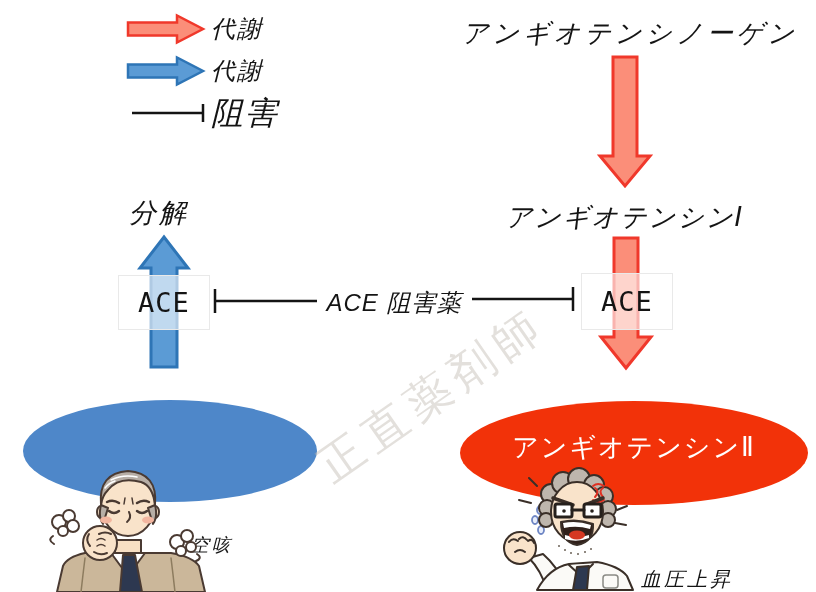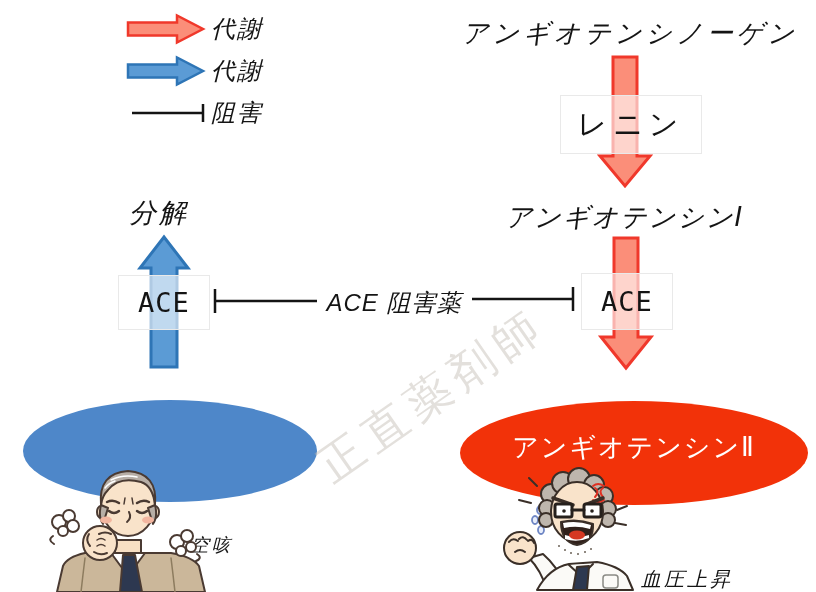--- a/index.html
+++ b/index.html
@@ -45,26 +45,23 @@
 
     <ellipse cx="170" cy="451" rx="147" ry="51" fill="#4e87c9"></ellipse>
 
     <ellipse cx="634" cy="453" rx="174" ry="52" fill="#f23209"></ellipse>
   </svg>
 
   <div class="abs watermark" style="left:232px;top:370px;width:400px;">正直薬剤師</div>
 
   <div class="abs txt" style="left:211px;top:14px;font-size:24px;letter-spacing:2px;">代謝</div>
   <div class="abs txt" style="left:211px;top:56px;font-size:24px;letter-spacing:2px;">代謝</div>
-  <div class="abs txt" style="left:211px;top:98px;font-size:24px;letter-spacing:2px;">阻害</div>
+  <div class="abs txt" style="left:211px;top:98px;font-size:32px;letter-spacing:2px;">阻害</div>
 
   <div class="abs txt center jp-big" style="left:430px;top:18px;width:400px;letter-spacing:4px;">アンギオテンシノーゲン</div>
-  <div class="abs enzyme-box" style="left:560px;top:95px;width:140px;height:57px;font-size:29px;letter-spacing:6px;">
-    <span>レニン</span>
-  </div>
   <div class="abs txt center jp-big" style="left:425px;top:202px;width:400px;letter-spacing:2px;">アンギオテンシンⅠ</div>
   <div class="abs enzyme-box ace-font" style="left:581px;top:273px;width:90px;height:55px;">
     <span>ACE</span>
   </div>
   <div class="abs white-label" style="left:460px;top:432px;width:348px;font-size:26px;letter-spacing:2px;line-height:30px;">アンギオテンシンⅡ</div>
   <div class="abs txt" style="left:641px;top:548px;font-size:20px;letter-spacing:3px;margin-top:16px;">血圧上昇</div>
 
   <div class="abs txt" style="left:129px;top:198px;font-size:27px;letter-spacing:3px;text-align:center;">分解</div>
   <div class="abs enzyme-box ace-font" style="left:118px;top:275px;width:90px;height:53px;">
     <span>ACE</span>

